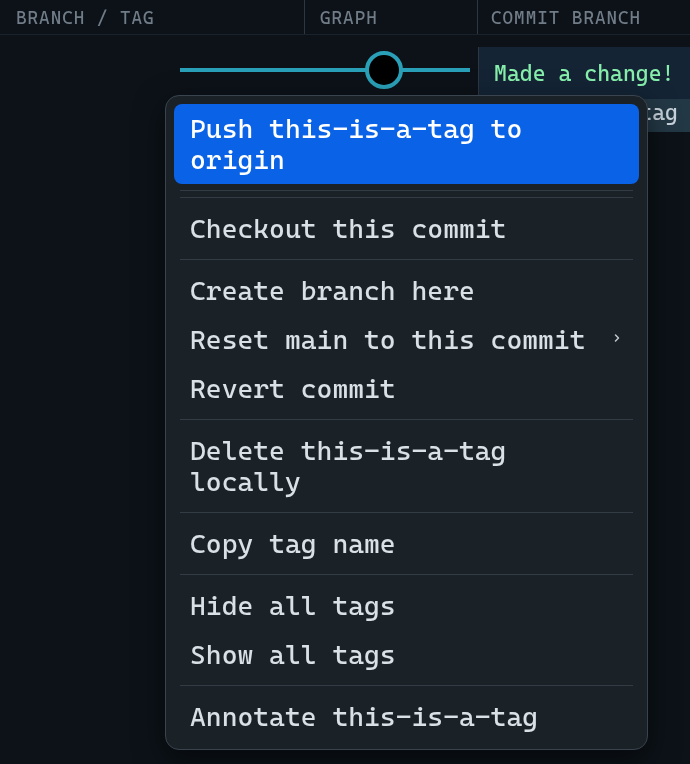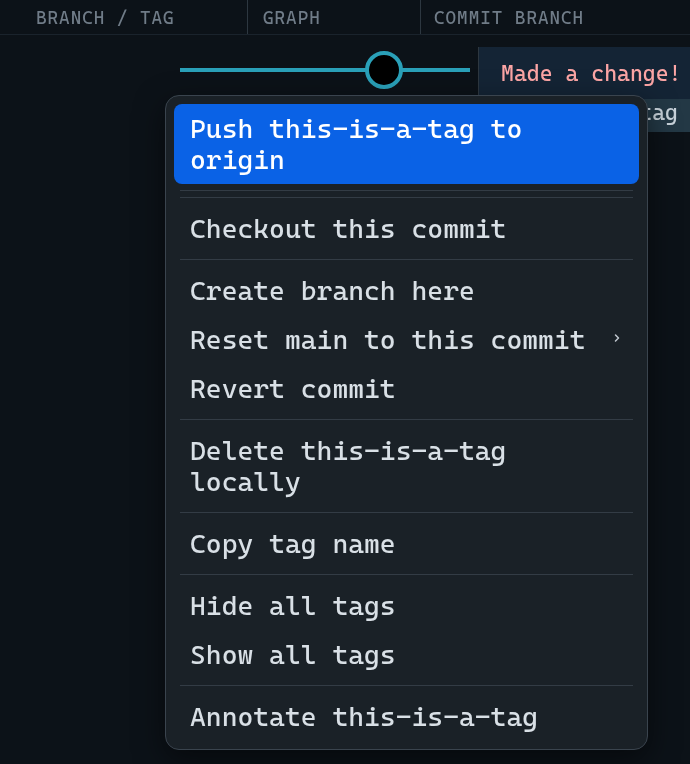--- a/index.html
+++ b/index.html
@@ -13,21 +13,21 @@
   }
   .header-row {
     display: flex;
     align-items: center;
     height: 35px;
     font-size: 18px;
     letter-spacing: 1px;
     color: #707c88;
     border-bottom: 1px solid #1a232c;
   }
-  .col-branch { width: 248px; padding-left: 36px; border-right: 1px solid #2d3740; height: 100%; display: flex; align-items: center; }
+  .col-branch { width: 305px; padding-left: 16px; border-right: 1px solid #2d3740; height: 100%; display: flex; align-items: center; }
   .col-graph  { width: 173px; padding-left: 15px; border-right: 1px solid #2d3740; height: 100%; display: flex; align-items: center; }
   .col-msg    { flex: 1; padding-left: 13px; height: 100%; display: flex; align-items: center; }
 
   .content {
     position: relative;
     display: flex;
     align-items: flex-start;
     margin-top: 12px;
     justify-content: flex-end;
   }
@@ -92,23 +92,23 @@
   }
 
   .msg-cell {
     position: absolute;
     top: 0;
     left: 478px;
     height: 52px;
     display: flex;
     align-items: center;
     border-left: 1px solid #2d3740;
-    padding-left: 22px;
+    padding-left: 15px;
     font-size: 22px;
-    color: #fca5a5;
+    color: #86efac;
     background: #142435;
     width: 212px;
   }
 
   .context-menu {
     position: absolute;
     top: 95px;
     left: 165px;
     width: 483px;
     background: #1a2127;

